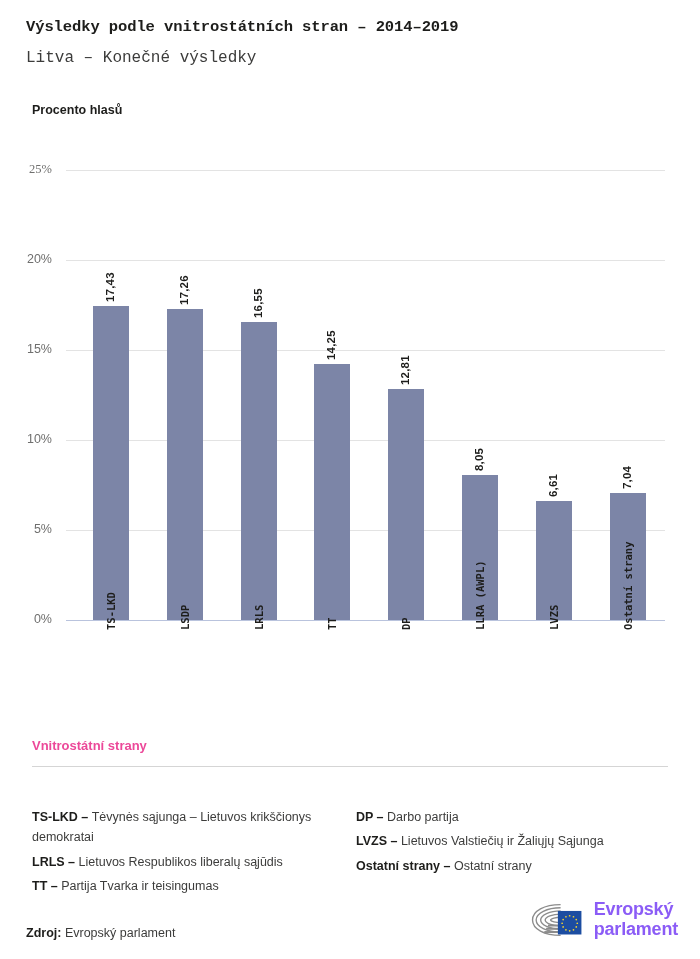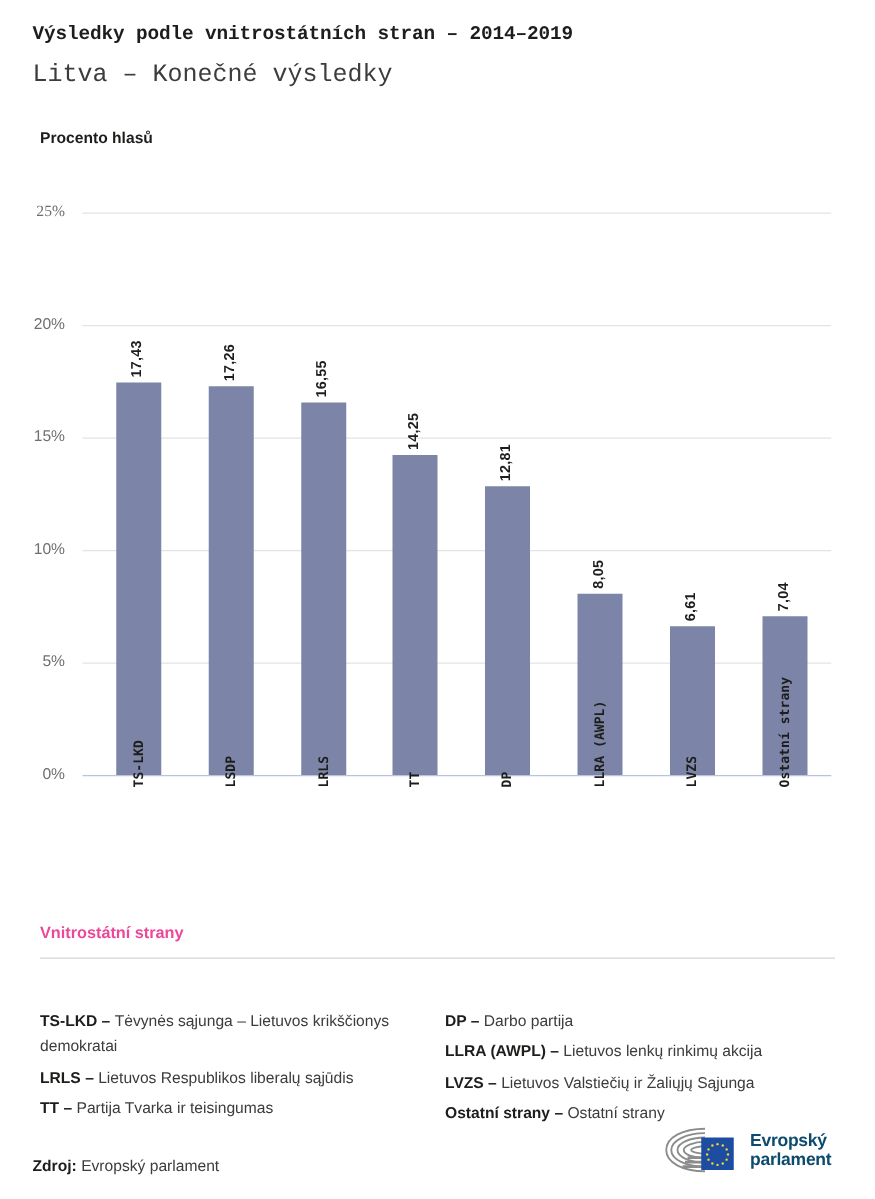--- a/index.html
+++ b/index.html
@@ -19,21 +19,21 @@
   
   .header { position: absolute; left: 26px; top: 18px; right: 20px; font-family: Liberation Mono, monospace; }
   .chart-title {
     font-size: 15.5px;
     font-weight: bold;
     letter-spacing: -0.1px;
     color: #1d1d1b;
     margin: 0;
   }
   .chart-subtitle {
-    font-size: 20px;
+    font-size: 16px;
     font-weight: normal;
     color: #3c3c3b;
     margin: 13px 0 0 0;
   }
   .axis-title {
     position: absolute;
     left: 32px;
     top: 103px;
     font-size: 12.5px;
     font-weight: bold;
@@ -143,24 +143,24 @@
     position: absolute;
     left: 528px;
     top: 897px;
     width: 150px;
     height: 46px;
     display: flex;
     align-items: center;
   }
   .ep-logo-text {
     margin-left: 6px;
-    font-size: 14px;
+    font-size: 18px;
     font-weight: bold;
     line-height: 1.1;
-    color: #0c4a6e;
+    color: #8b5cf6;
     letter-spacing: -0.2px;
   }
 </style>
 </head>
 <body>
 
 <div class="header">
   <div class="chart-title">Výsledky podle vnitrostátních stran – 2014–2019</div>
   <div class="chart-subtitle">Litva – Konečné výsledky</div>
 </div>
@@ -213,21 +213,20 @@
   <div class="legend-title">Vnitrostátní strany</div>
   <div class="legend-rule"></div>
   <div class="legend-cols">
     <div class="legend-col left" id="legend-left">
         <div class="legend-entry"><span class="abbr">TS-LKD – </span><span>Tėvynės sąjunga – Lietuvos krikščionys demokratai</span></div>
         <div class="legend-entry"><span class="abbr">LRLS – </span><span>Lietuvos Respublikos liberalų sąjūdis</span></div>
         <div class="legend-entry"><span class="abbr">TT – </span><span>Partija Tvarka ir teisingumas</span></div>
       </div>
     <div class="legend-col right" id="legend-right">
         <div class="legend-entry"><span class="abbr">DP – </span><span>Darbo partija</span></div>
-        <div class="legend-entry"><span class="abbr">LLRA (AWPL) – </span><span>Lietuvos lenkų rinkimų akcija</span></div>
         <div class="legend-entry"><span class="abbr">LVZS – </span><span>Lietuvos Valstiečių ir Žaliųjų Sąjunga</span></div>
         <div class="legend-entry"><span class="abbr">Ostatní strany – </span><span>Ostatní strany</span></div>
       </div>
   </div>
 </div>
 
 <div class="footer-source">
   <span class="src-label">Zdroj:</span>
   <span>Evropský parlament</span>
 </div>

